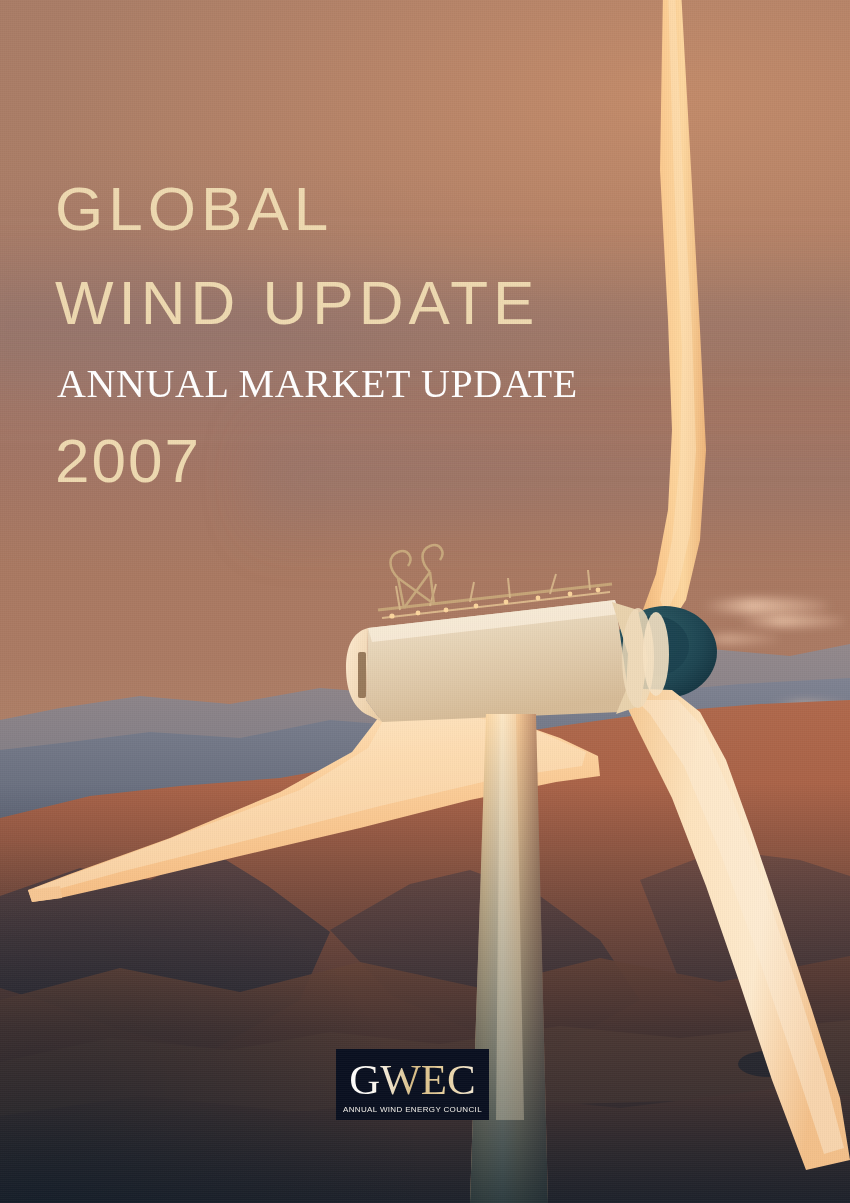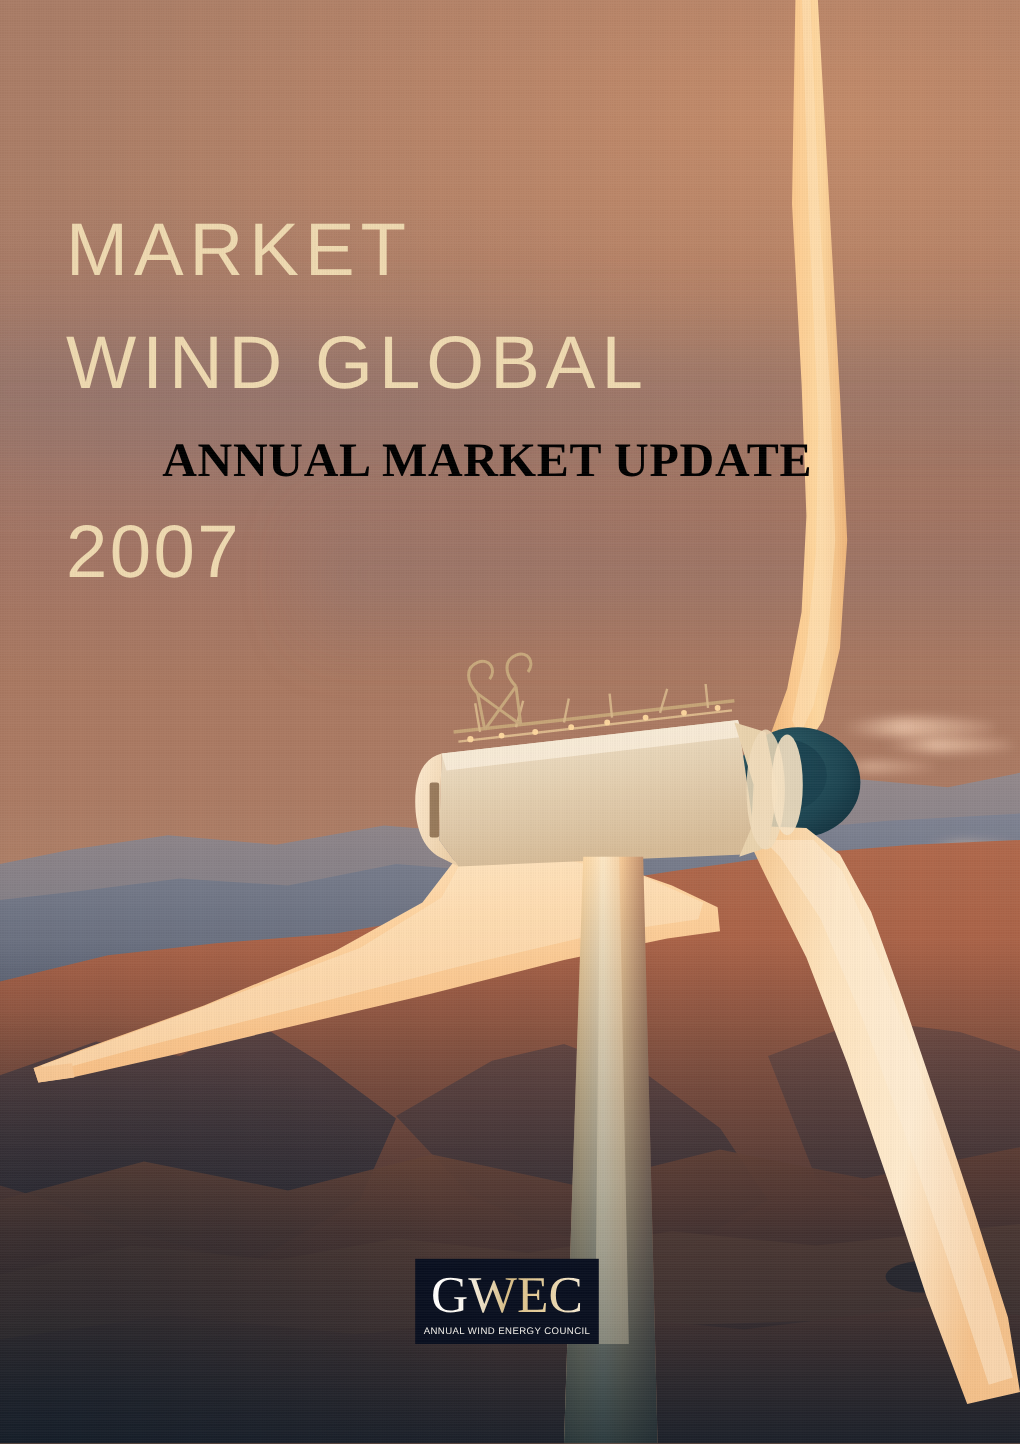--- a/index.html
+++ b/index.html
@@ -114,41 +114,40 @@
     font-size: 62px;
     line-height: 1.0;
     letter-spacing: 5px;
     color: #eed9b0;
     margin: 0;
     white-space: nowrap;
   }
   .t-line2 { margin-top: 32px; }
   .t-sub {
     font-family: "Liberation Serif", serif;
-    font-weight: 700;
+    font-weight: 400;
     font-size: 40px;
     letter-spacing: 0.6px;
-    color: #000000;
+    color: #ffffff;
     margin: 26px 0 0 2px;
     white-space: nowrap;
-    text-align: center;
   }
   .t-year {
     font-family: "Liberation Sans", sans-serif;
     font-weight: 400;
     font-size: 62px;
     letter-spacing: 2px;
     color: #eed9b0;
     margin: 18px 0 0 0;
   }
 
   
   .logo-box {
     position: absolute;
-    left: 346px;
+    left: 336px;
     top: 1049px;
     width: 153px;
     height: 71px;
     background: #0a1020;
     display: flex;
     flex-direction: column;
     align-items: center;
     justify-content: center;
   }
   .logo-mark {
@@ -371,22 +370,22 @@
         <circle cx="598" cy="590" r="2.4"></circle>
       </g>
 
       <path d="M486,714 L536,714 L548,1203 L470,1203 Z" fill="url(#gTower)"></path>
       <path d="M486,714 L536,714 L548,1203 L470,1203 Z" fill="url(#gTowerFade)"></path>
       <path d="M500,714 L516,714 L524,1120 L496,1120 Z" fill="#fdeacb" opacity="0.30"></path>
     </svg>
   </div>
 
   <div class="title-block">
-    <div class="t-line1">MARKET</div>
-    <div class="t-line2">WIND GLOBAL</div>
+    <div class="t-line1">GLOBAL</div>
+    <div class="t-line2">WIND UPDATE</div>
     <div class="t-sub">ANNUAL MARKET UPDATE</div>
     <div class="t-year">2007</div>
   </div>
 
   <div class="logo-box">
     <div class="logo-mark">GWEC</div>
     <div class="logo-sub">ANNUAL WIND ENERGY COUNCIL</div>
   </div>
 
   <div class="grain"></div>

